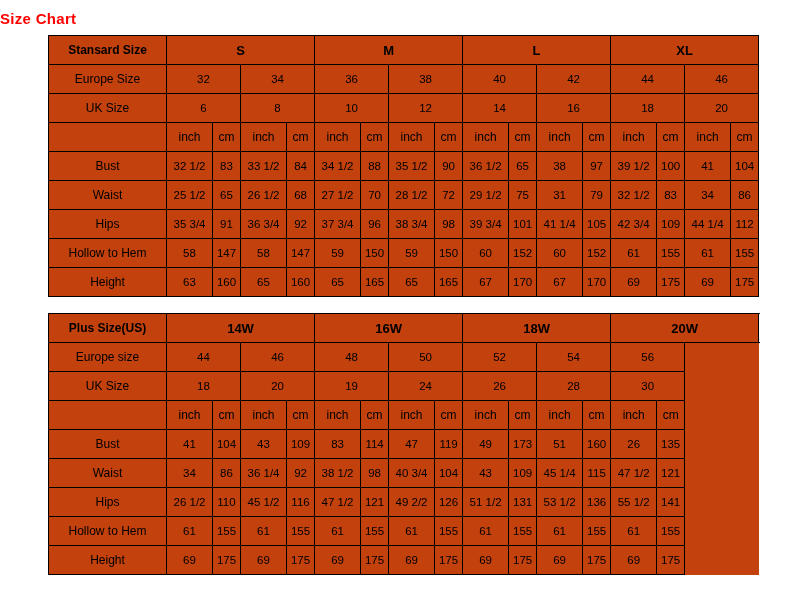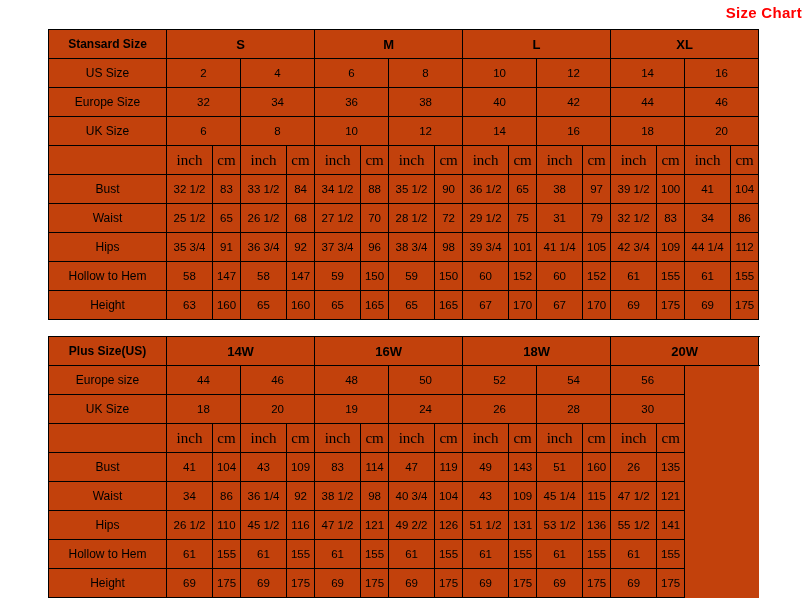--- a/index.html
+++ b/index.html
@@ -9,25 +9,25 @@
   }
   body {
     width: 802px;
     height: 612px;
     font-family: "Liberation Sans", sans-serif;
     color: #000000;
     position: relative;
     overflow: hidden;
   }
   #title {
-    text-align: right;
+    text-align: left;
     color: #ff0000;
     font-weight: bold;
     font-size: 15px;
-    padding-top: 4px;
+    padding-top: 10px;
     letter-spacing: 0.3px;
   }
   .chart-wrap {
     padding: 8px 48px 0 48px;
     box-sizing: border-box;
   }
   table.size-table {
     border-collapse: collapse;
     width: 706px;
     table-layout: fixed;
@@ -48,22 +48,21 @@
     font-size: 12px;
   }
   table.size-table td.rowhead {
     font-size: 12px;
   }
   table.size-table td.sizehead {
     font-weight: bold;
     font-size: 13px;
   }
   table.size-table td.unit {
-    font-size: 15px;
-    font-family: Liberation Serif, serif;
+    font-size: 12px;
   }
   table.size-table td.blank {
     border: 1px solid #000000;
   }
   td.noborder {
     border: none !important;
   }
   .spacer {
     height: 16px;
   }
@@ -94,31 +93,20 @@
       <col style="width:46px">
         <col style="width:28px">
     </colgroup>
     <tbody id="std-body">
         <tr>
           <td class="label">Stansard Size</td>
           <td class="sizehead" colspan="4">S</td>
           <td class="sizehead" colspan="4">M</td>
           <td class="sizehead" colspan="4">L</td>
           <td class="sizehead" colspan="4">XL</td>
-        </tr>
-        <tr>
-          <td class="rowhead">US Size</td>
-          <td colspan="2">2</td>
-          <td colspan="2">4</td>
-          <td colspan="2">6</td>
-          <td colspan="2">8</td>
-          <td colspan="2">10</td>
-          <td colspan="2">12</td>
-          <td colspan="2">14</td>
-          <td colspan="2">16</td>
         </tr>
         <tr>
           <td class="rowhead">Europe Size</td>
           <td colspan="2">32</td>
           <td colspan="2">34</td>
           <td colspan="2">36</td>
           <td colspan="2">38</td>
           <td colspan="2">40</td>
           <td colspan="2">42</td>
           <td colspan="2">44</td>
@@ -329,21 +317,21 @@
           <td class="rowhead">Bust</td>
           <td>41</td>
           <td>104</td>
           <td>43</td>
           <td>109</td>
           <td>83</td>
           <td>114</td>
           <td>47</td>
           <td>119</td>
           <td>49</td>
-          <td>143</td>
+          <td>173</td>
           <td>51</td>
           <td>160</td>
           <td>26</td>
           <td>135</td>
           <td class="blank noborder"></td>
         </tr>
         <tr>
           <td class="rowhead">Waist</td>
           <td>34</td>
           <td>86</td>

